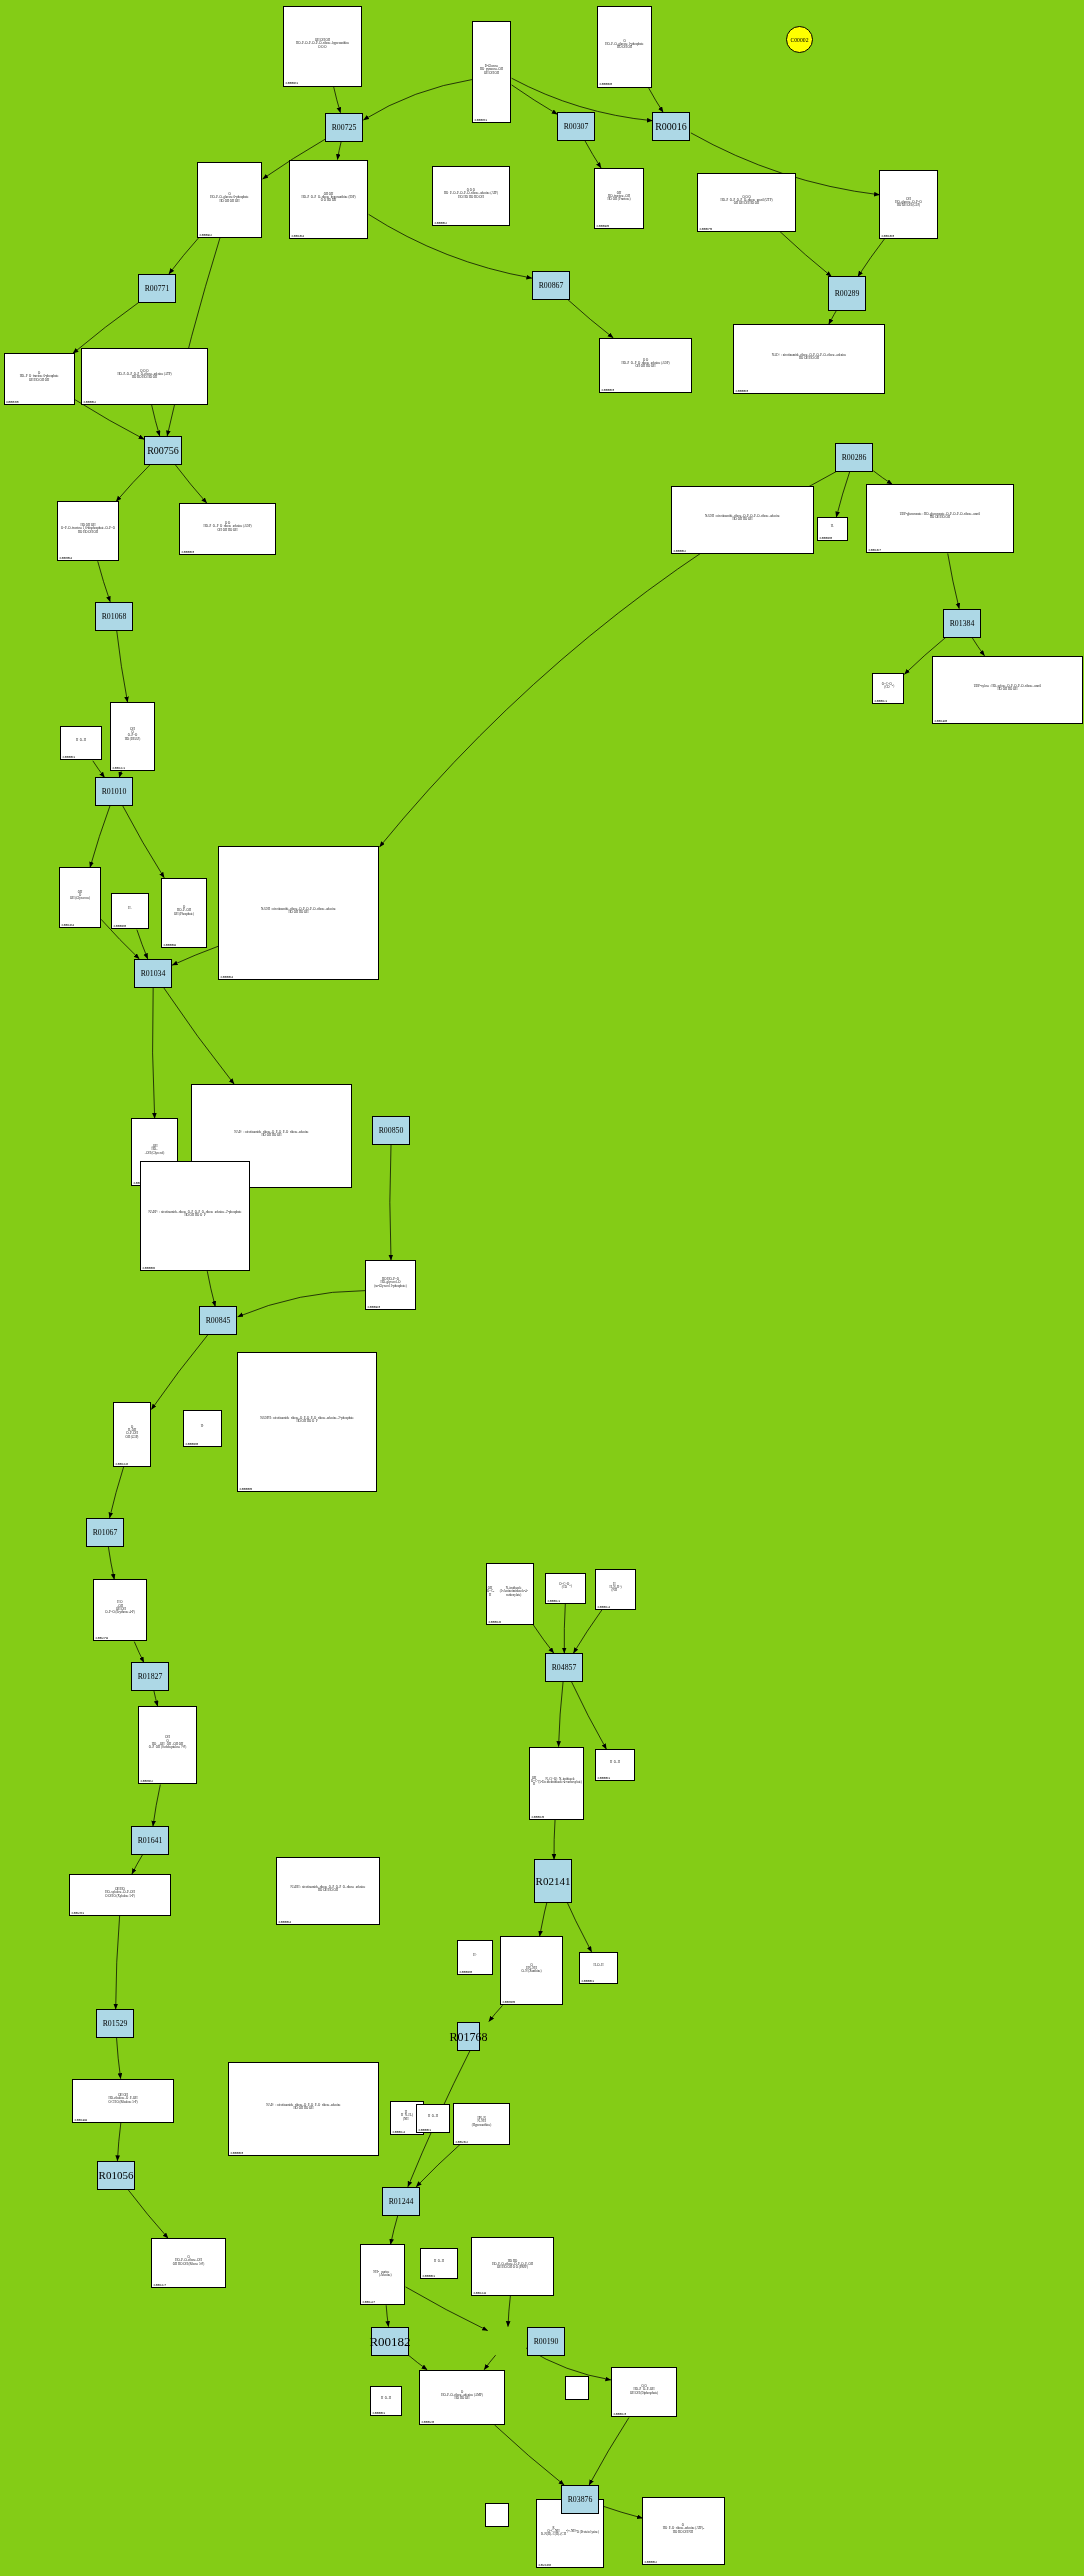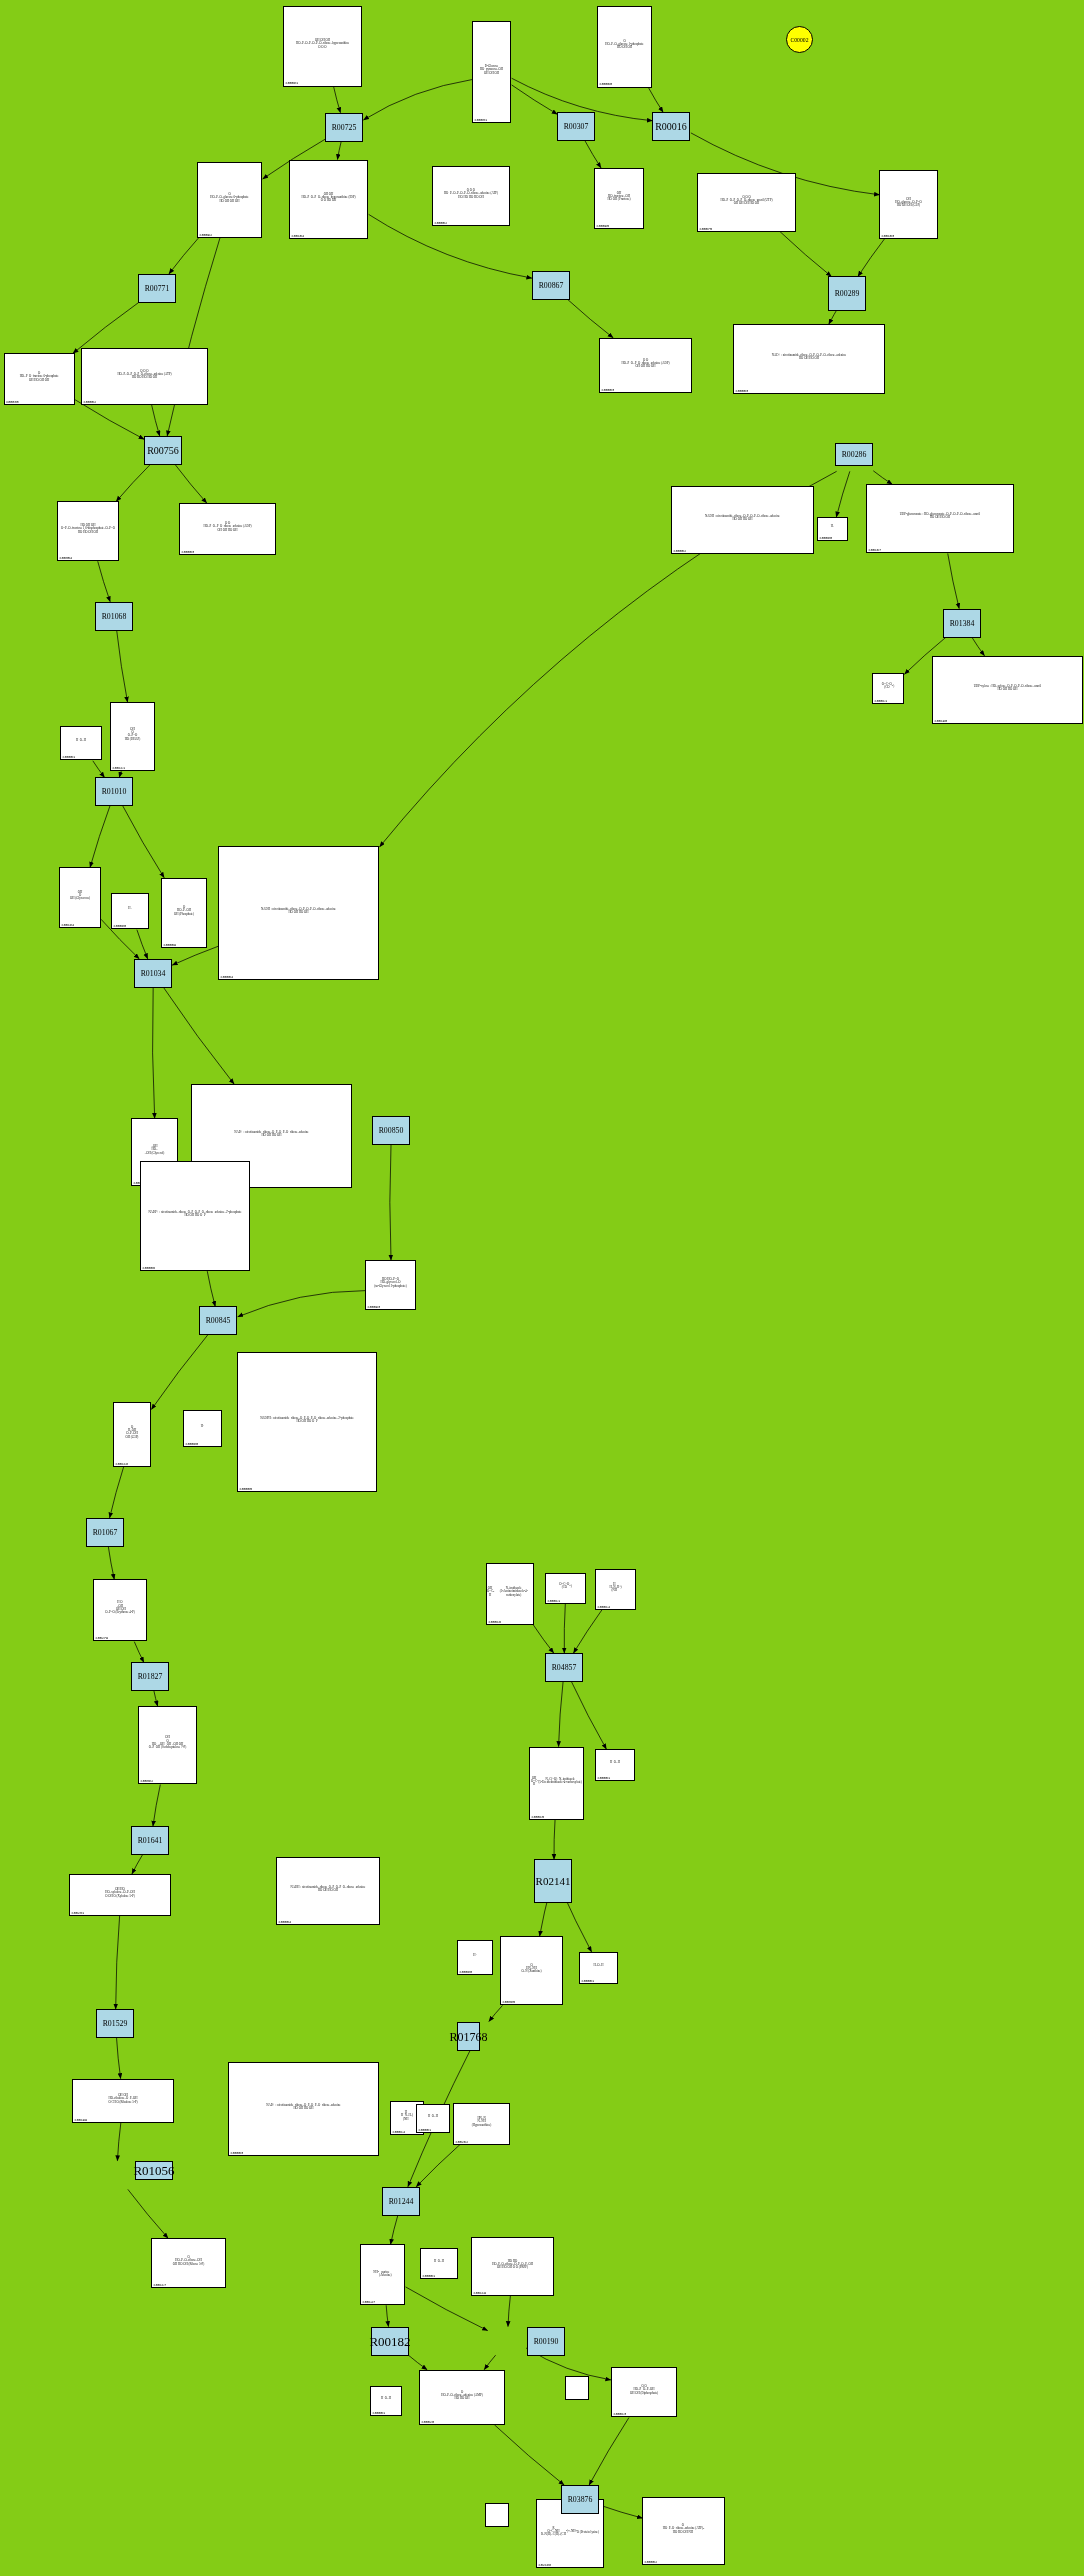--- a/index.html
+++ b/index.html
@@ -359,34 +359,34 @@
         <div class="struct">O<br>HO–P–O–ribose–adenine (ATP)<br>HO HO OH NH<sub>2</sub></div>
         <div class="cid">C00002</div>
       </div>
       <div class="rxn" style="left: 325px; top: 113px; width: 38px; height: 29px; font-size: 7.8px;">R00725</div>
       <div class="rxn" style="left: 557px; top: 112px; width: 38px; height: 29px; font-size: 7.8px;">R00307</div>
       <div class="rxn" style="left: 652px; top: 112px; width: 38px; height: 29px; font-size: 10px;">R00016</div>
       <div class="rxn" style="left: 138px; top: 274px; width: 38px; height: 29px; font-size: 7.8px;">R00771</div>
       <div class="rxn" style="left: 532px; top: 271px; width: 38px; height: 29px; font-size: 7.8px;">R00867</div>
       <div class="rxn" style="left: 828px; top: 276px; width: 38px; height: 35px; font-size: 7.8px;">R00289</div>
       <div class="rxn" style="left: 144px; top: 436px; width: 38px; height: 29px; font-size: 10px;">R00756</div>
-      <div class="rxn" style="left: 835px; top: 443px; width: 38px; height: 23px; font-size: 7.8px;">R00286</div>
+      <div class="rxn" style="left: 835px; top: 443px; width: 38px; height: 29px; font-size: 7.8px;">R00286</div>
       <div class="rxn" style="left: 943px; top: 609px; width: 38px; height: 29px; font-size: 7.8px;">R01384</div>
       <div class="rxn" style="left: 95px; top: 602px; width: 38px; height: 29px; font-size: 7.8px;">R01068</div>
       <div class="rxn" style="left: 95px; top: 777px; width: 38px; height: 29px; font-size: 7.8px;">R01010</div>
       <div class="rxn" style="left: 134px; top: 959px; width: 38px; height: 29px; font-size: 7.8px;">R01034</div>
       <div class="rxn" style="left: 372px; top: 1116px; width: 38px; height: 29px; font-size: 7.8px;">R00850</div>
       <div class="rxn" style="left: 199px; top: 1306px; width: 38px; height: 29px; font-size: 7.8px;">R00845</div>
       <div class="rxn" style="left: 86px; top: 1518px; width: 38px; height: 29px; font-size: 7.8px;">R01067</div>
       <div class="rxn" style="left: 131px; top: 1662px; width: 38px; height: 29px; font-size: 7.8px;">R01827</div>
       <div class="rxn" style="left: 545px; top: 1653px; width: 38px; height: 29px; font-size: 7.8px;">R04857</div>
       <div class="rxn" style="left: 131px; top: 1826px; width: 38px; height: 29px; font-size: 7.8px;">R01641</div>
       <div class="rxn" style="left: 534px; top: 1859px; width: 38px; height: 44px; font-size: 11px;">R02141</div>
       <div class="rxn" style="left: 96px; top: 2009px; width: 38px; height: 29px; font-size: 7.8px;">R01529</div>
       <div class="rxn" style="left: 457px; top: 2022px; width: 23px; height: 29px; font-size: 12px;">R01768</div>
-      <div class="rxn" style="left: 97px; top: 2161px; width: 38px; height: 19px; font-size: 13px; margin-left: 38px;">R01056</div>
+      <div class="rxn" style="left: 97px; top: 2161px; width: 38px; height: 29px; font-size: 11px;">R01056</div>
       <div class="rxn" style="left: 382px; top: 2187px; width: 38px; height: 29px; font-size: 7.8px;">R01244</div>
       <div class="rxn" style="left: 371px; top: 2327px; width: 38px; height: 29px; font-size: 13px;">R00182</div>
       <div class="rxn" style="left: 487px; top: 2327px; width: 38px; height: 29px; font-size: 7.8px; margin-left: 40px;">R00190</div>
       <div class="rxn" style="left: 561px; top: 2485px; width: 38px; height: 29px; font-size: 7.8px;">R03876</div>
     </div>
 </div>
 
 
 </body></html>

